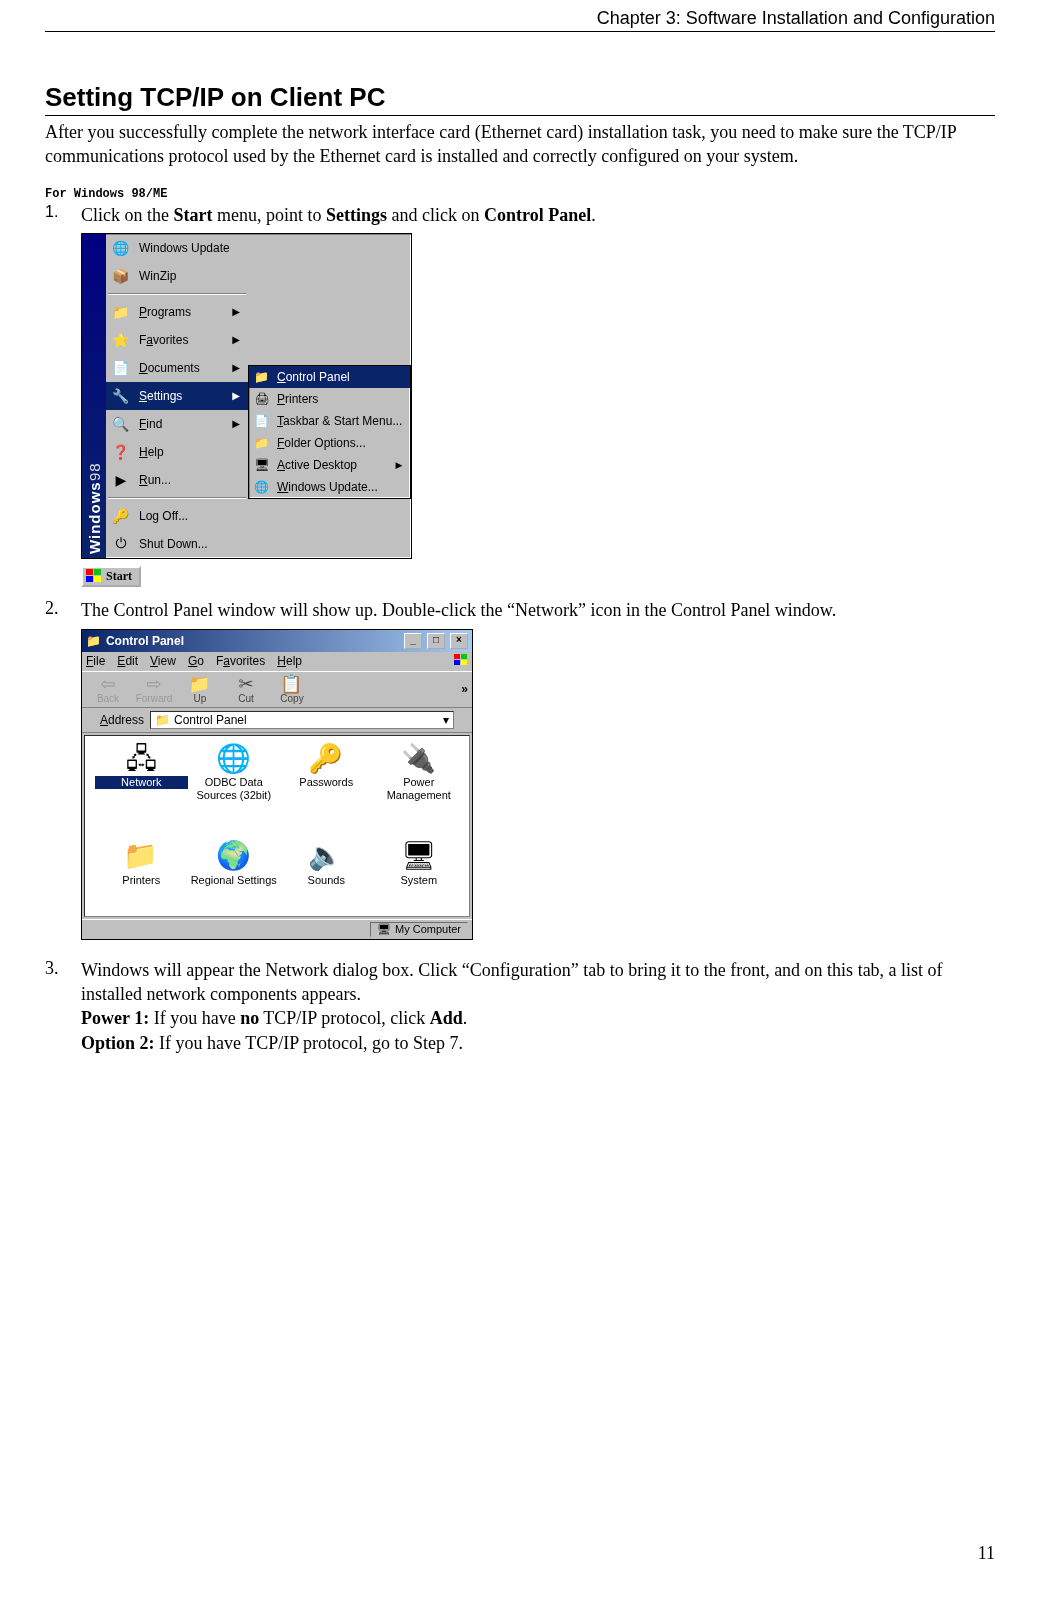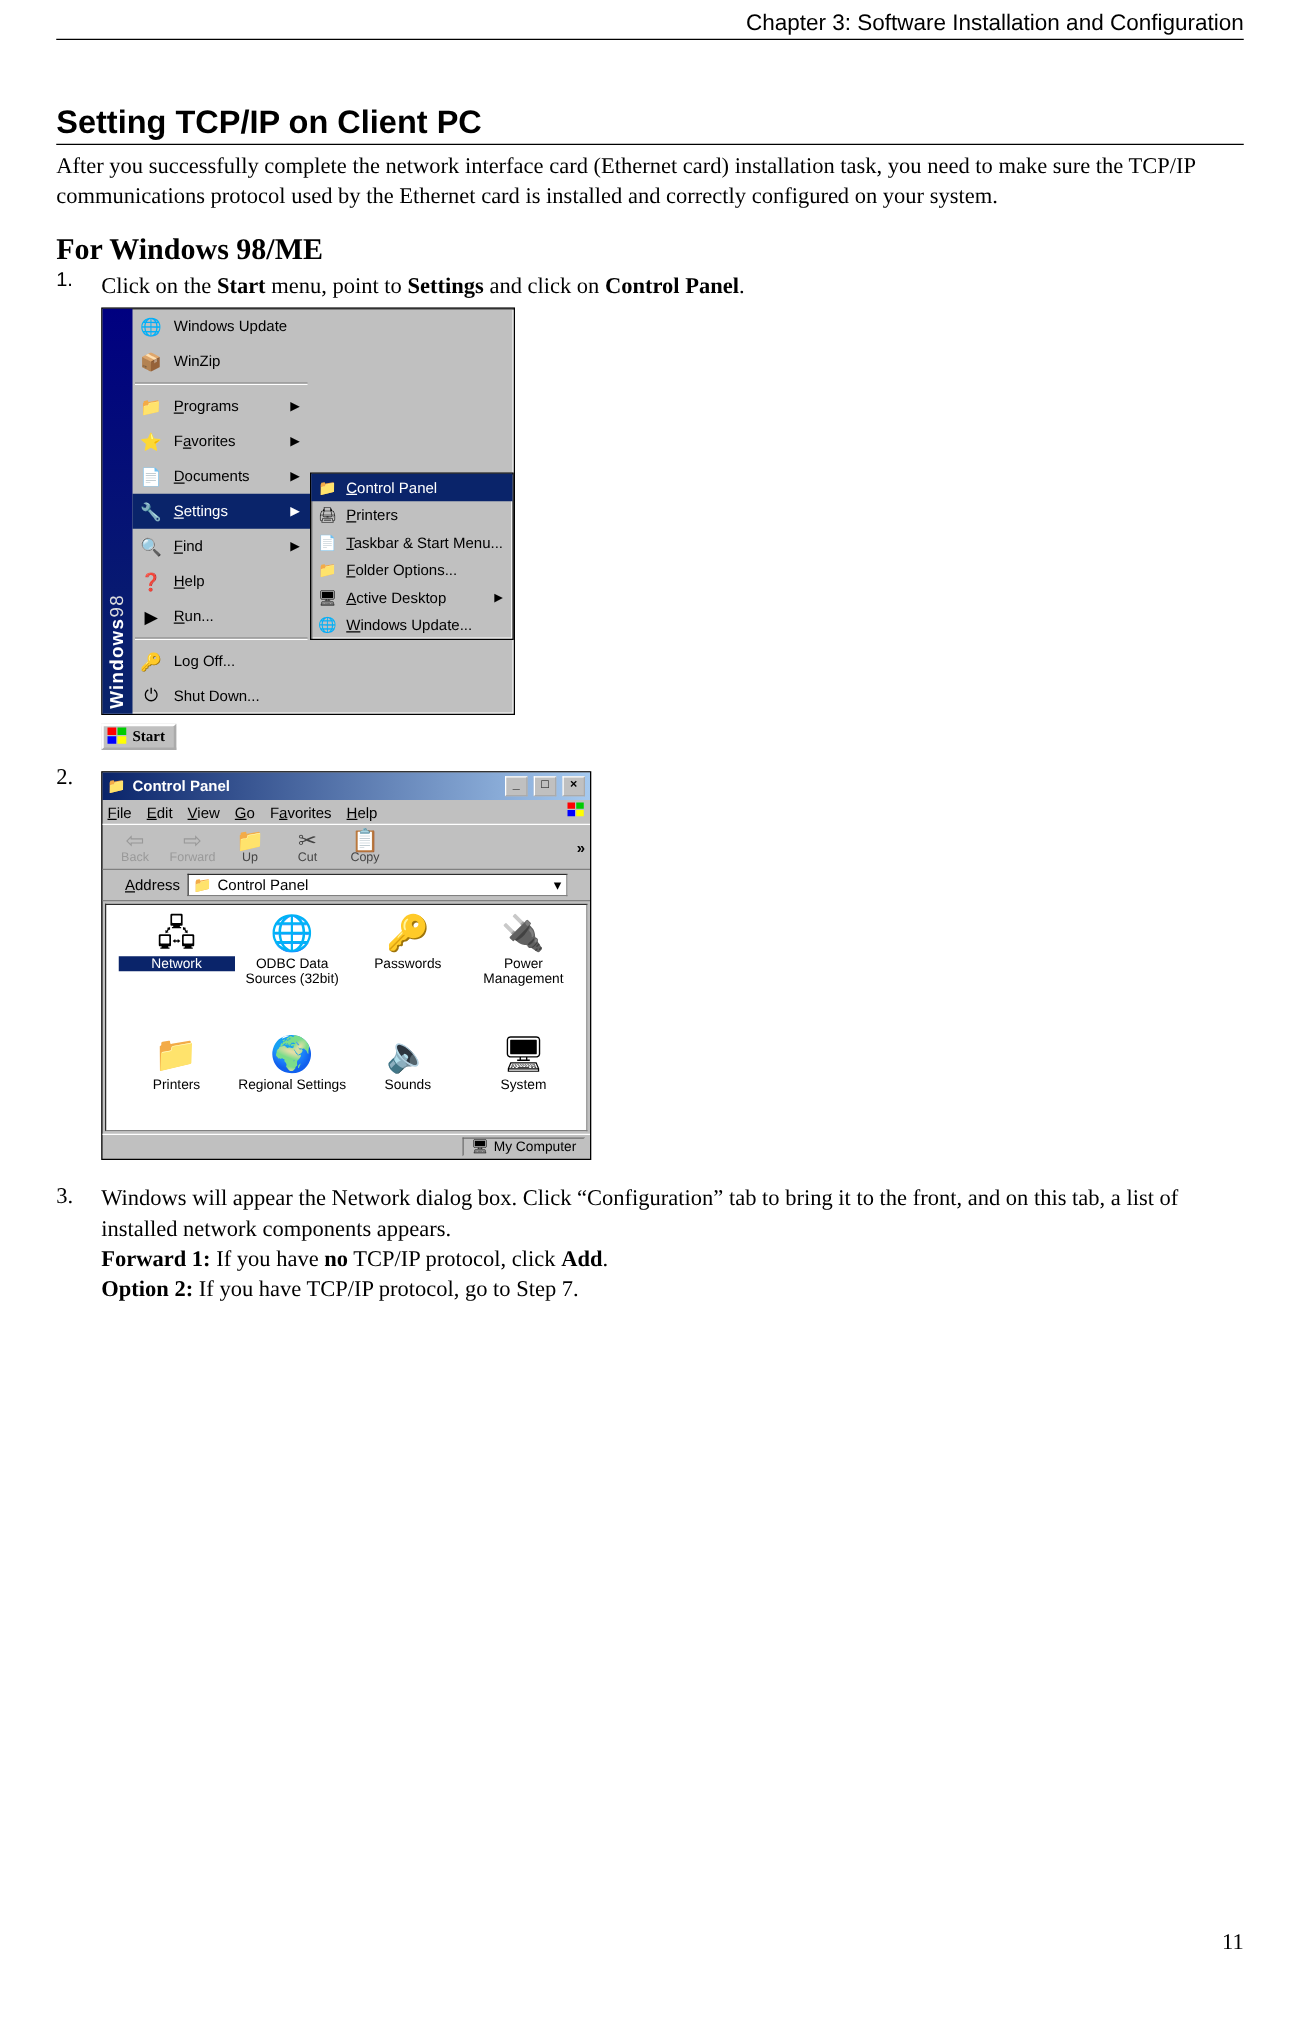--- a/index.html
+++ b/index.html
@@ -31,22 +31,22 @@
     font-weight: bold;
     margin: 0 0 2px 0;
     border-bottom: 1.5px solid #000;
     padding-bottom: 2px;
   }
   .intro-para {
     margin: 4px 0 18px 0;
     line-height: 1.35;
   }
   h2.sub-title {
-    font-family: Liberation Serif, serif;
-    font-size: 24px;
+    font-family: Liberation Mono, monospace;
+    font-size: 12px;
     font-weight: bold;
     margin: 13px 0 2px 0;
   }
   ol.steps {
     margin: 0;
     padding: 0;
     list-style: none;
   }
   ol.steps > li {
     display: flex;
@@ -336,20 +336,21 @@
                 <span class="winflag"></span>
                 <span>Start</span>
               </span></div>
       </div>
     </div>
   </li>
 
   <li>
     <div class="step-num">2.</div>
     <div class="step-body">
+      <p>The Control Panel window will show up. Double-click the “Network” icon in the Control Panel window.</p>
 
       
       <div class="cp-window">
         <div class="cp-title">
           <span>📁</span>
           <span>Control Panel</span>
           <span class="spacer"></span>
           <span class="cp-winbtn">_</span>
           <span class="cp-winbtn">□</span>
           <span class="cp-winbtn">×</span>
@@ -424,21 +425,21 @@
             </div>
       </div>
     </div>
   </li>
 
   <li>
     <div class="step-num">3.</div>
     <div class="step-body">
       <p>Windows will appear the Network dialog box. Click “Configuration” tab to bring it to the front, and on this tab, a list of installed network components appears.</p>
       <p>
-        <span class="strong">Forward 1:</span><span> If you have </span><span class="strong">no</span><span> TCP/IP protocol, click </span><span class="strong">Add</span><span>.</span>
+        <span class="strong">Power 1:</span><span> If you have </span><span class="strong">no</span><span> TCP/IP protocol, click </span><span class="strong">Add</span><span>.</span>
       </p>
       <p>
         <span class="strong">Option 2:</span><span> If you have TCP/IP protocol, go to Step 7.</span>
       </p>
     </div>
   </li>
 </ol>
 
 <div class="page-num">11</div>
 

